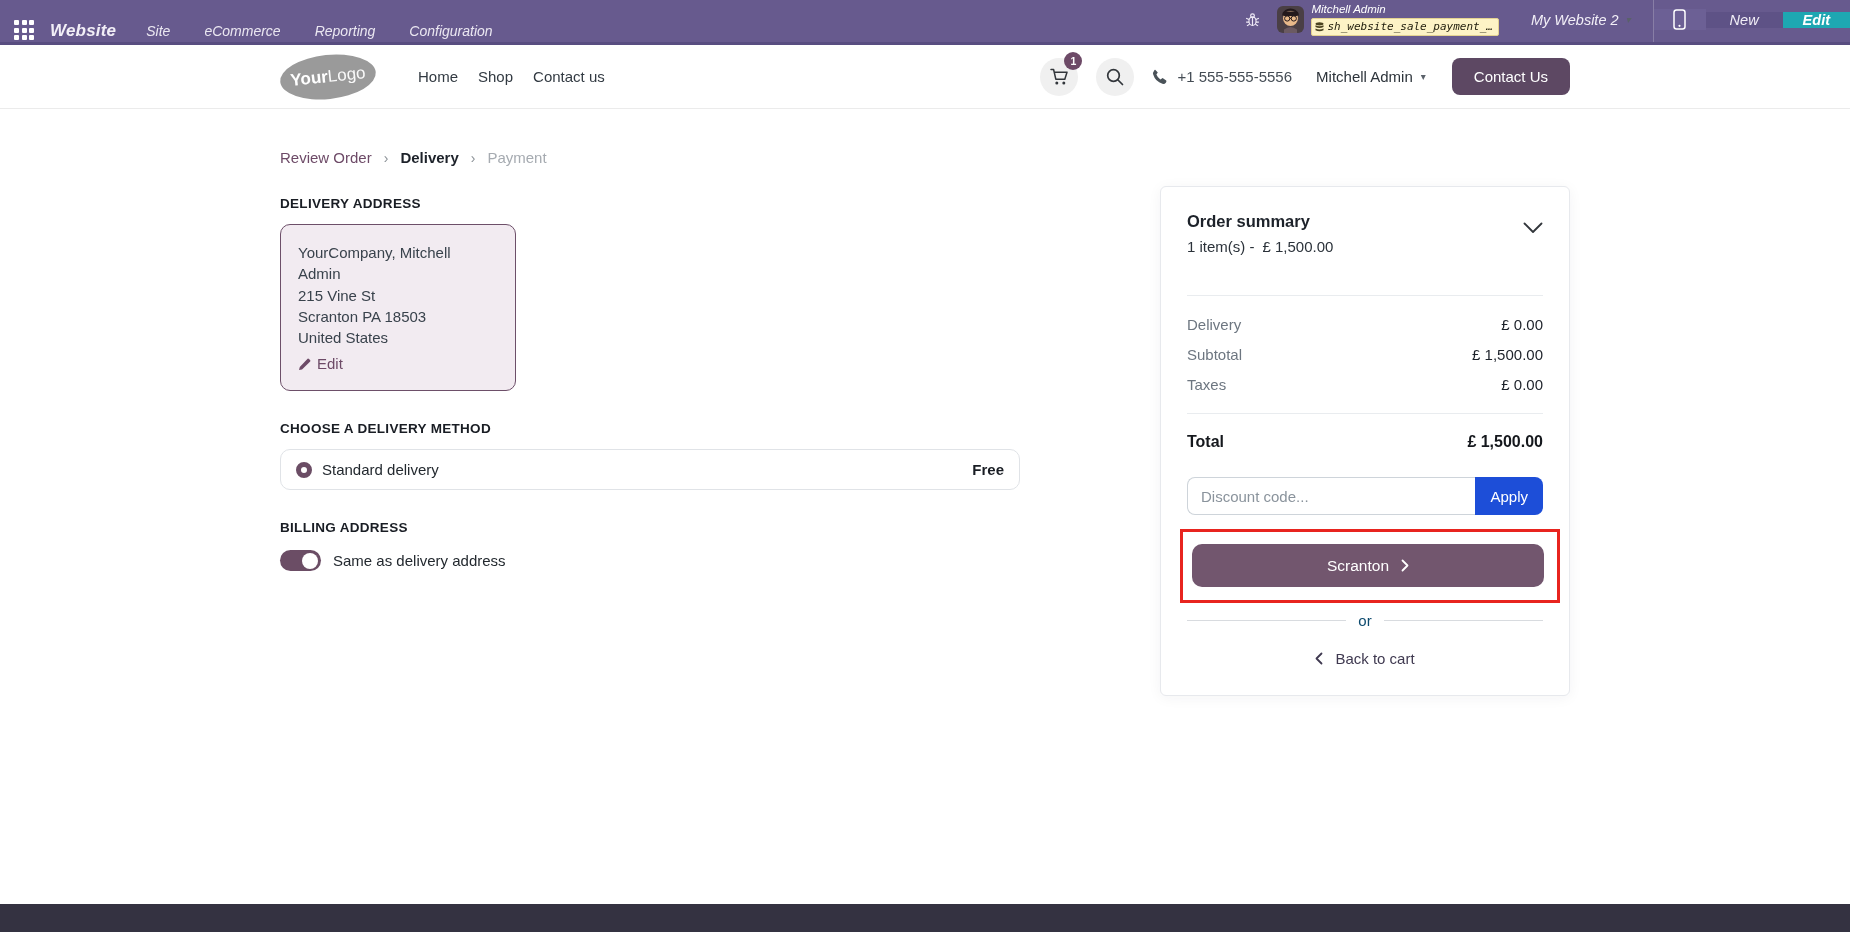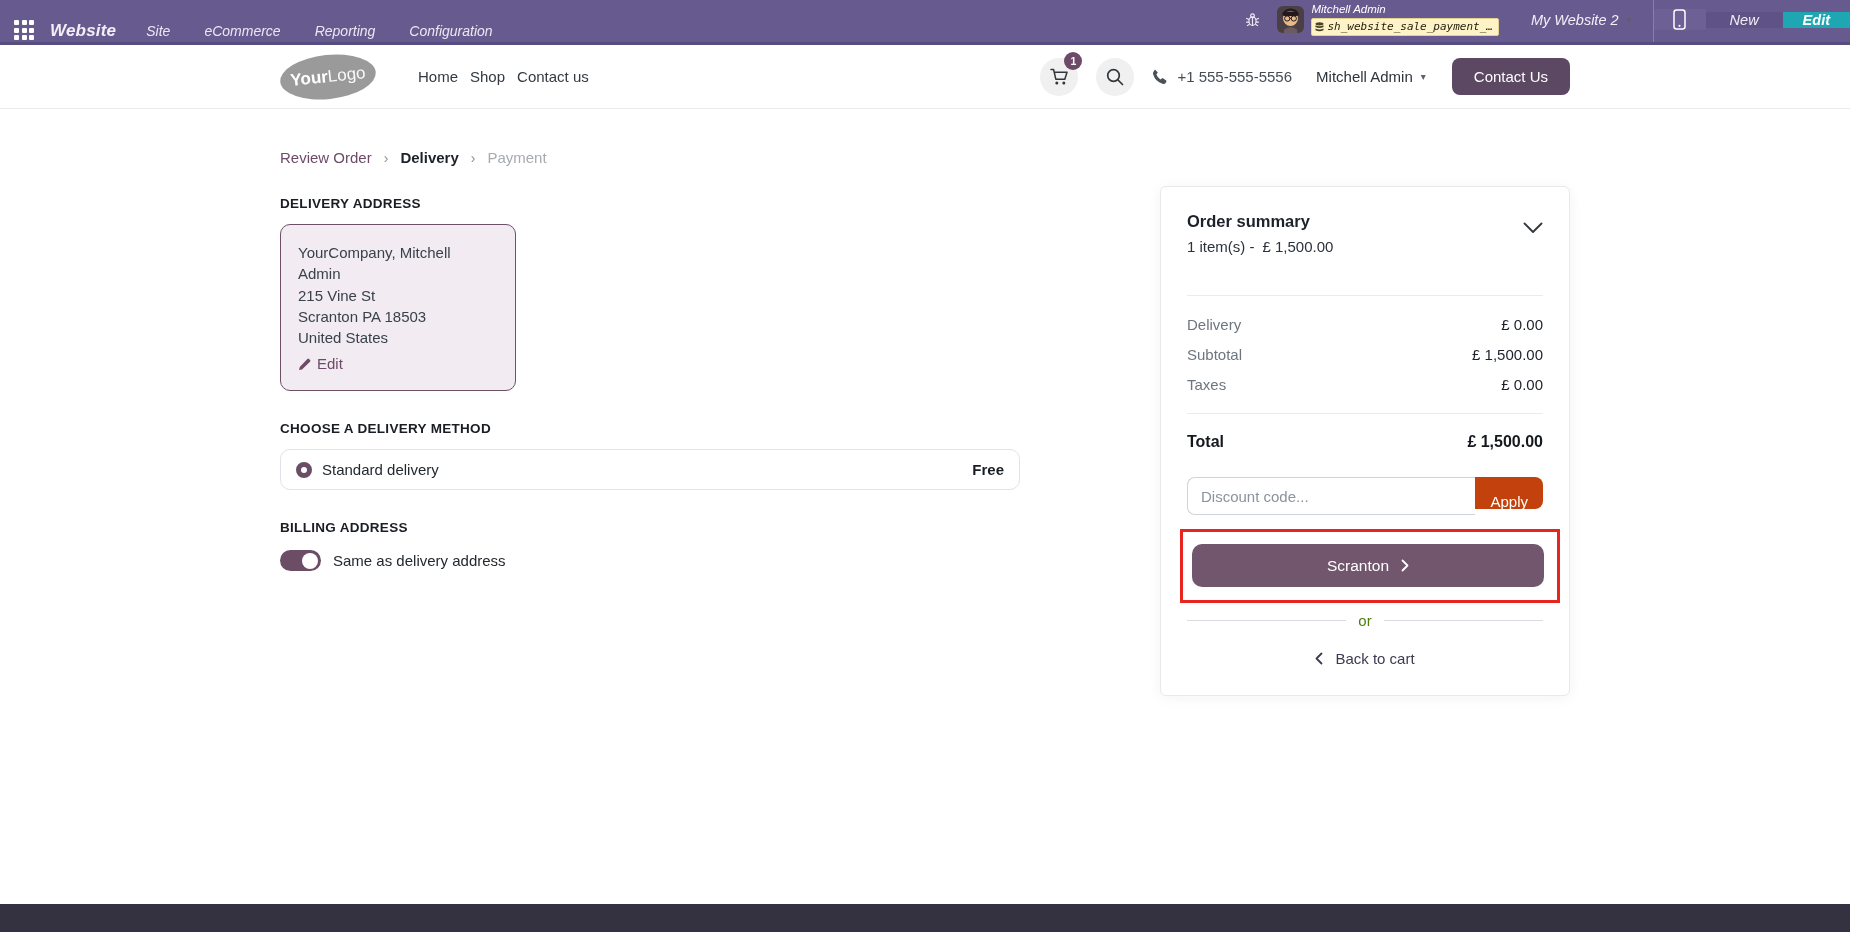--- a/index.html
+++ b/index.html
@@ -40,21 +40,21 @@
   
   .site-header { height:64px; border-bottom:1px solid #ebebeb; background:#fff; }
   .shell { width:1290px; margin:0 auto; }
   .site-header .shell { display:flex; align-items:center; height:100%; }
   .logo { width:96px; height:44px; position:relative; cursor:pointer; margin-right:42px; }
   .logo-ellipse { position:absolute; inset:0; background:#9a9a9a; border-radius:50%;
     transform:rotate(-6deg); }
   .logo-text { position:absolute; inset:0; display:flex; align-items:center; justify-content:center;
     color:#fff; font-size:17px; transform:rotate(-6deg); }
   .logo-text b { font-weight:800; } .logo-text i { font-style:normal; font-weight:300; opacity:.95; }
-  .site-nav { display:flex; gap:12px; font-size:15px; color:#323a42; }
+  .site-nav { display:flex; gap:20px; font-size:15px; color:#323a42; }
   .site-nav .nl { cursor:pointer; }
   .header-right { margin-left:auto; display:flex; align-items:center; gap:18px; }
   .round-btn { width:38px; height:38px; border-radius:50%; background:#f0f0f0; display:flex;
     align-items:center; justify-content:center; cursor:pointer; position:relative; }
   .cart-badge { position:absolute; top:-6px; right:-4px; min-width:18px; height:18px; border-radius:50%;
     background:#6d4a67; color:#fff; font-size:10.5px; font-weight:700; display:flex;
     align-items:center; justify-content:center; }
   .phone-link { display:flex; align-items:center; gap:9px; font-size:15px; color:#454d55; cursor:pointer; }
   .account-dd { display:flex; align-items:center; gap:8px; font-size:15px; color:#2d343b; cursor:pointer;
     margin-left:6px; }
@@ -106,29 +106,29 @@
   .os-row .lbl { color:#6d7680; }
   .os-row .val { color:#1d222a; }
   .os-total { display:flex; justify-content:space-between; margin-top:19px; font-size:16px; font-weight:700;
     color:#15181d; }
   .os-divider2 { height:1px; background:#e9ecef; margin-top:20px; }
   .discount-row { display:flex; margin-top:26px; }
   .discount-input { flex:1; height:38px; border:1px solid #ced4da; border-right:none;
     border-radius:8px 0 0 8px; padding:0 13px; font-size:15px; color:#23292f; outline:none;
     font-family:"Liberation Sans", sans-serif; }
   .discount-input::placeholder { color:#8a939c; }
-  .apply-btn { height:32px; padding:16px 15px; background:#c2410c; color:#fff; font-size:15px;
+  .apply-btn { height:38px; padding:8px 15px; background:#1d4ed8; color:#fff; font-size:15px;
     border:none; border-radius:0 8px 8px 0; cursor:pointer; font-family:"Liberation Sans", sans-serif; }
   .confirm-annot { border:3px solid #e8241f; margin:14px -17px 0 -7px; padding:12px 13px 13px 9px; }
   .confirm-btn { width:100%; height:43px; background:#72566e; border:none; border-radius:10px;
     color:#fff; font-size:15.5px; display:flex; align-items:center; justify-content:center; gap:12px;
     cursor:pointer; font-family:"Liberation Sans", sans-serif; }
   .or-divider { display:flex; align-items:center; gap:12px; margin-top:9px; }
   .or-divider .line { flex:1; height:1px; background:#d8dbdf; }
-  .or-divider .or { font-size:15px; color:#4d7c0f; }
+  .or-divider .or { font-size:15px; color:#0c4a6e; }
   .back-link { display:flex; align-items:center; justify-content:center; gap:12px; margin-top:21px;
     font-size:15px; color:#3f3950; cursor:pointer; }
 
   .footer-strip { position:absolute; left:0; bottom:0; width:1850px; height:28px; background:#343241; }
 
   svg { display:block; }
 </style>
 </head>
 <body>
 

